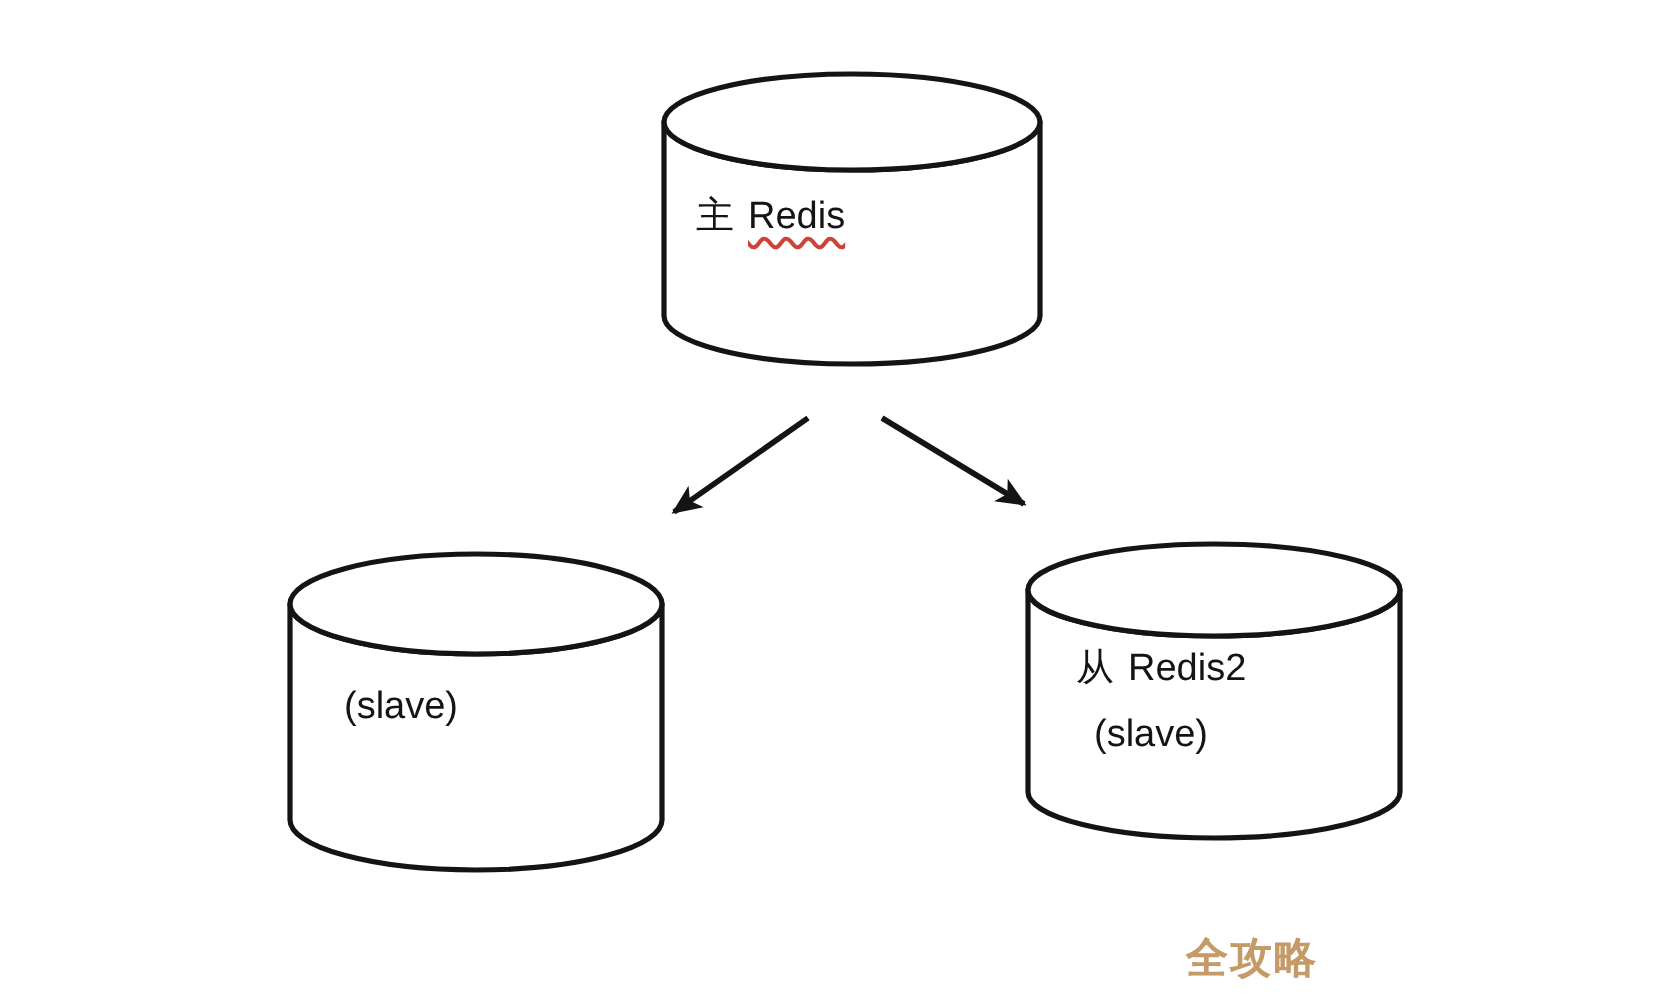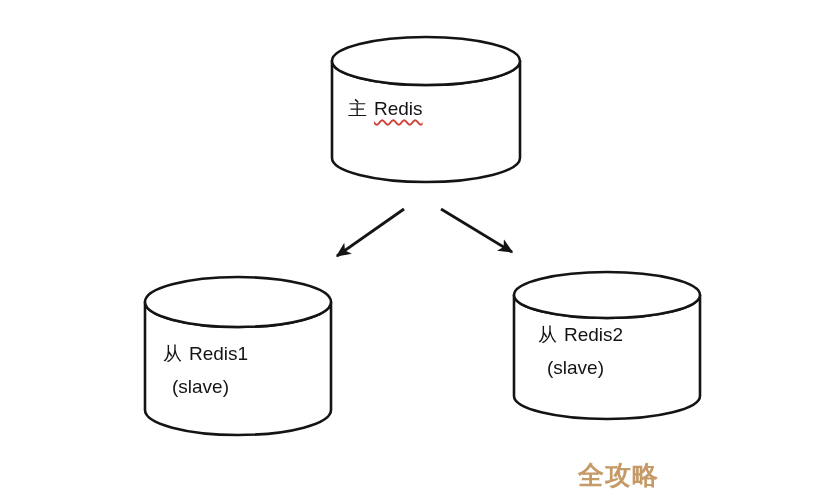--- a/index.html
+++ b/index.html
@@ -40,21 +40,21 @@
     text-decoration-thickness: 2px;
     text-underline-offset: 4px;
   }
   .label-master { left: 348px; top: 92px; }
   .label-slave1 { left: 163px; top: 337px; }
   .label-slave2 { left: 538px; top: 318px; }
 
   .watermark {
     position: absolute;
     right: 5px; bottom: 7px;
-    font-size: 26px;
+    font-size: 21px;
     font-weight: 700;
     letter-spacing: 1px;
     color: var(--watermark, #c49a66);
     margin-left: 24px;
   }
 </style>
 </head>
 <body>
 
 <div class="canvas">
@@ -85,23 +85,20 @@
     <line class="arrow" x1="441" y1="209" x2="512" y2="252" marker-end="url(#ah)"></line>
   </svg>
 
   <div class="db-label label-master">
     <div class="line1">
       <span class="prefix">主</span><span class="squiggle">Redis</span>
     </div>
   </div>
 
   <div class="db-label label-slave1">
-    <div class="line1">
-      <span class="prefix">从</span><span>Redis1</span>
-    </div>
     <div class="line2">(slave)</div>
   </div>
 
   <div class="db-label label-slave2">
     <div class="line1">
       <span class="prefix">从</span><span>Redis2</span>
     </div>
     <div class="line2">(slave)</div>
   </div>
 

